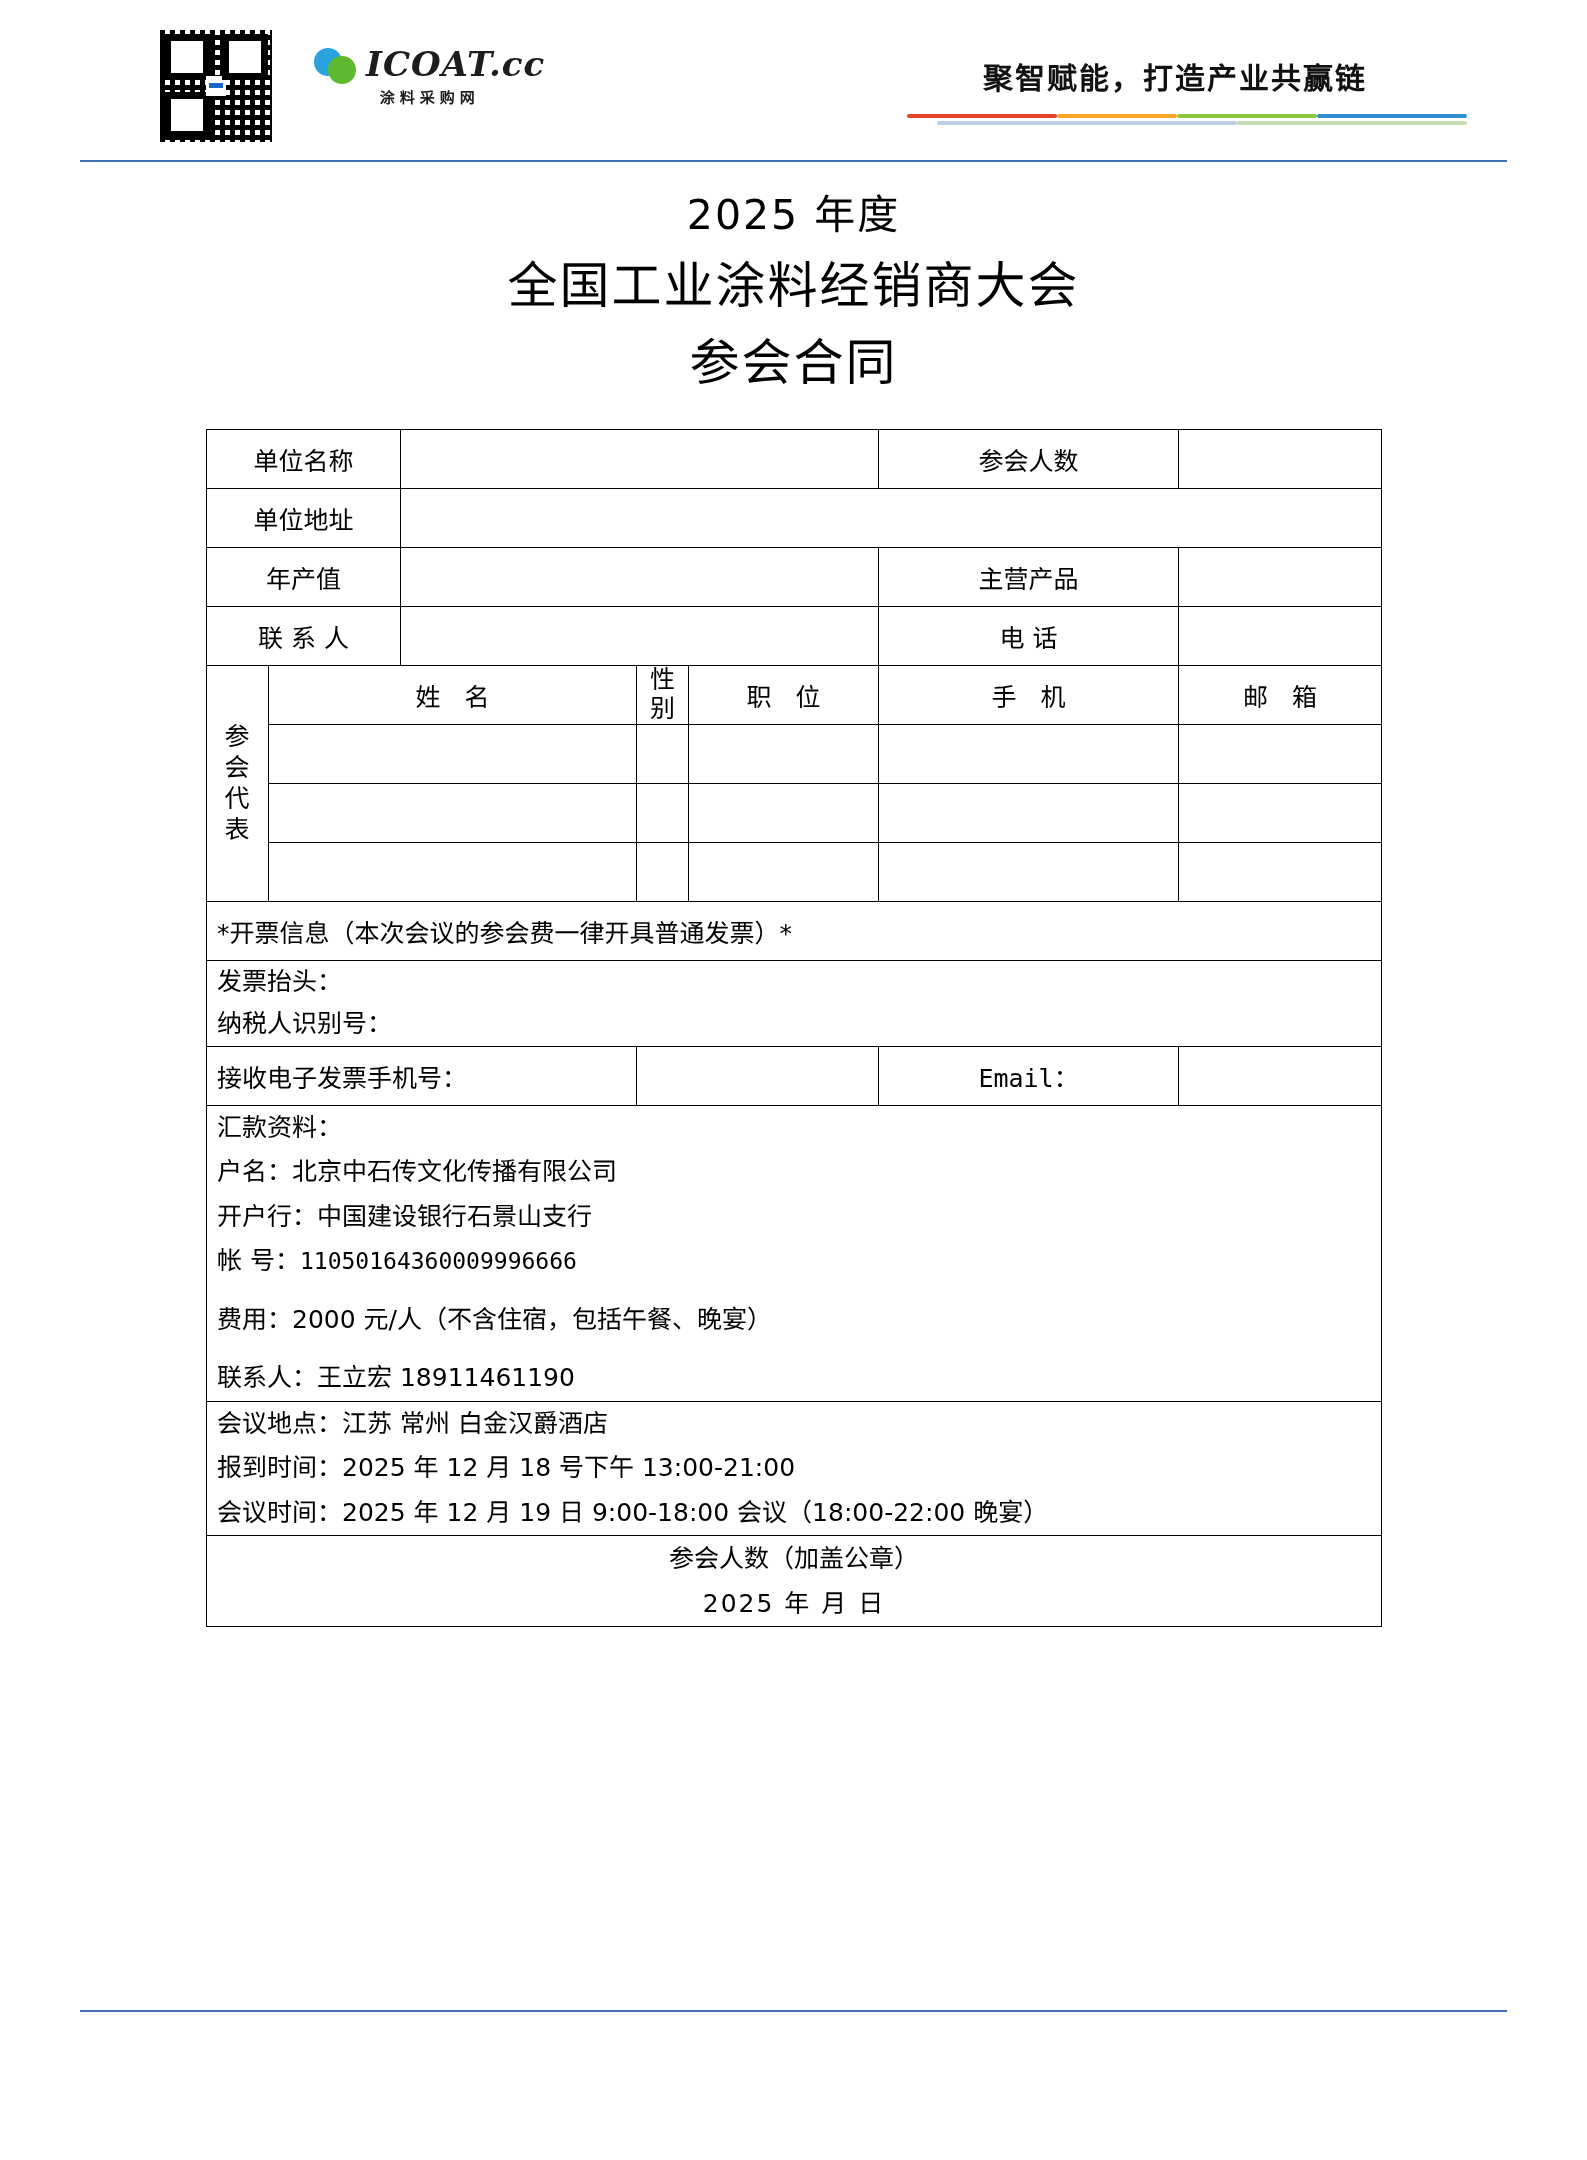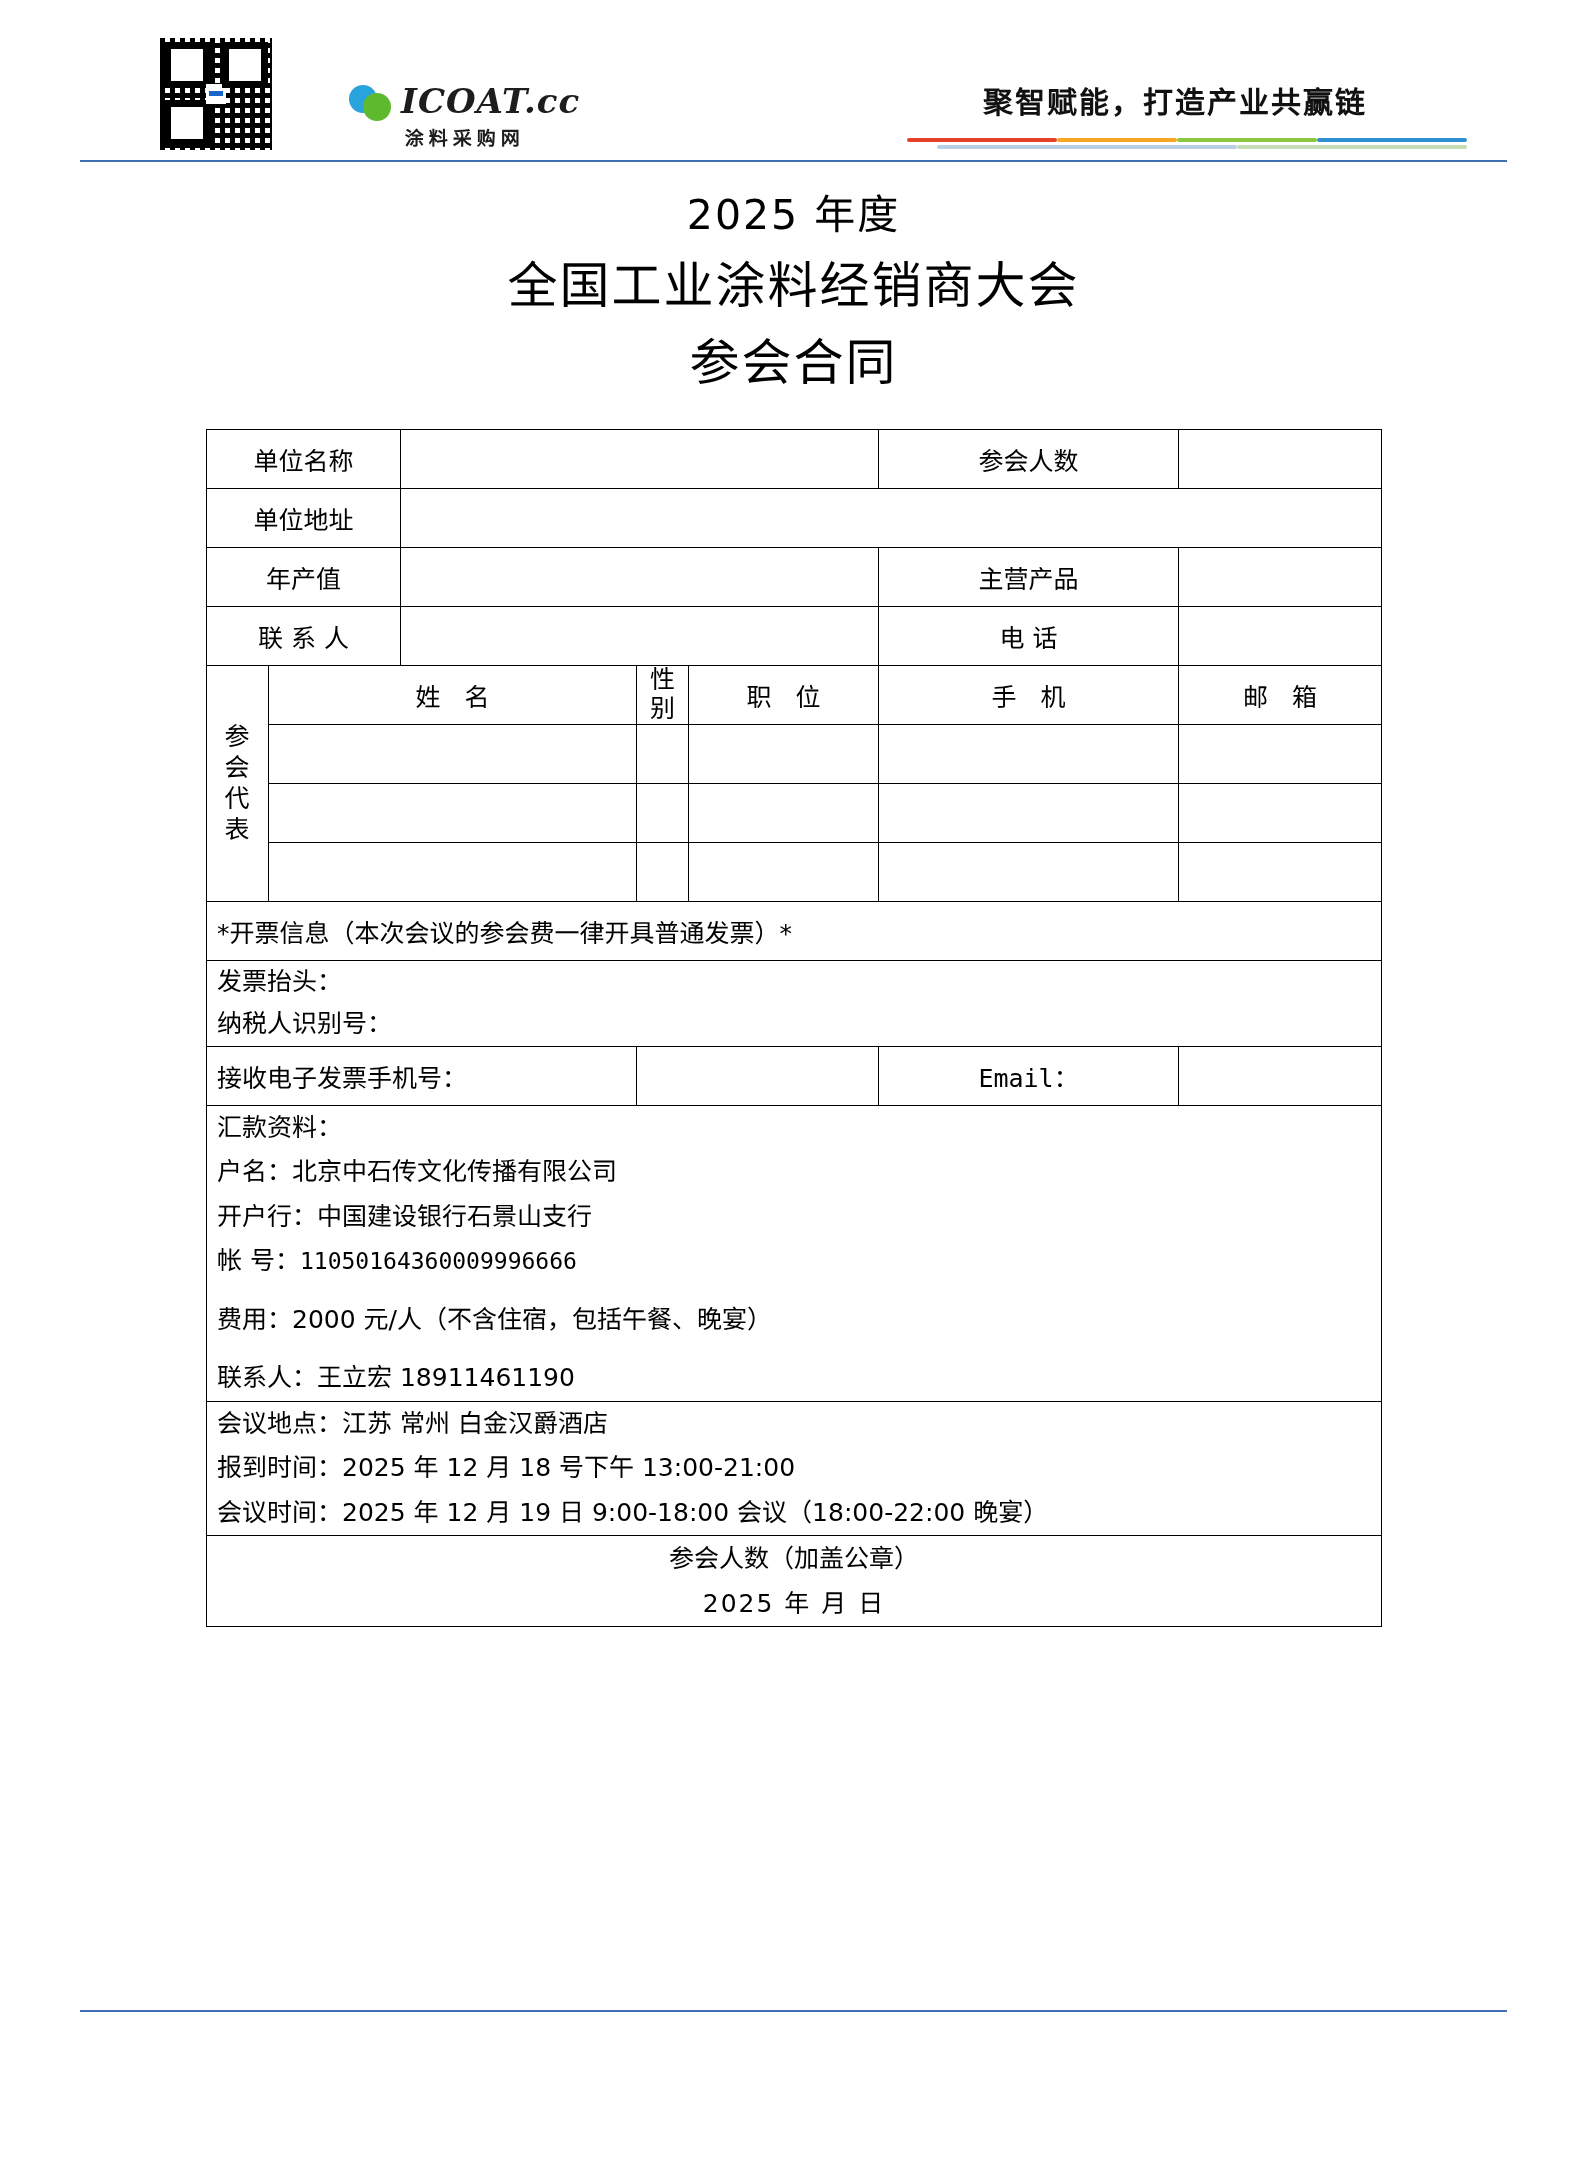--- a/index.html
+++ b/index.html
@@ -21,22 +21,21 @@
     box-sizing: border-box;
   }
 
   
   .header {
     position: relative;
     height: 150px;
     padding: 30px 120px 0 160px;
     box-sizing: border-box;
     display: flex;
-    align-items: flex-end;
-    gap: 35px;
+    align-items: flex-start;
   }
   .qr {
     width: 112px;
     height: 112px;
     flex: 0 0 auto;
     background-color: #ffffff;
     background-image:
       linear-gradient(90deg, #000 50%, transparent 50%),
       linear-gradient(0deg, #000 50%, transparent 50%);
     background-size: 10px 10px, 10px 10px;
@@ -109,21 +108,21 @@
   }
   .logo-text {
     font-family: "DejaVu Serif", "Liberation Serif", serif;
     font-style: italic;
     font-weight: bold;
     font-size: 34px;
     letter-spacing: 1px;
     color: #1d1d1d;
   }
   .logo-sub {
-    font-size: 19px;
+    font-size: 15px;
     letter-spacing: 5px;
     color: #1d1d1d;
     margin-top: 2px;
     font-weight: bold;
   }
 
   .slogan-block {
     flex: 1 1 auto;
     display: flex;
     flex-direction: column;

